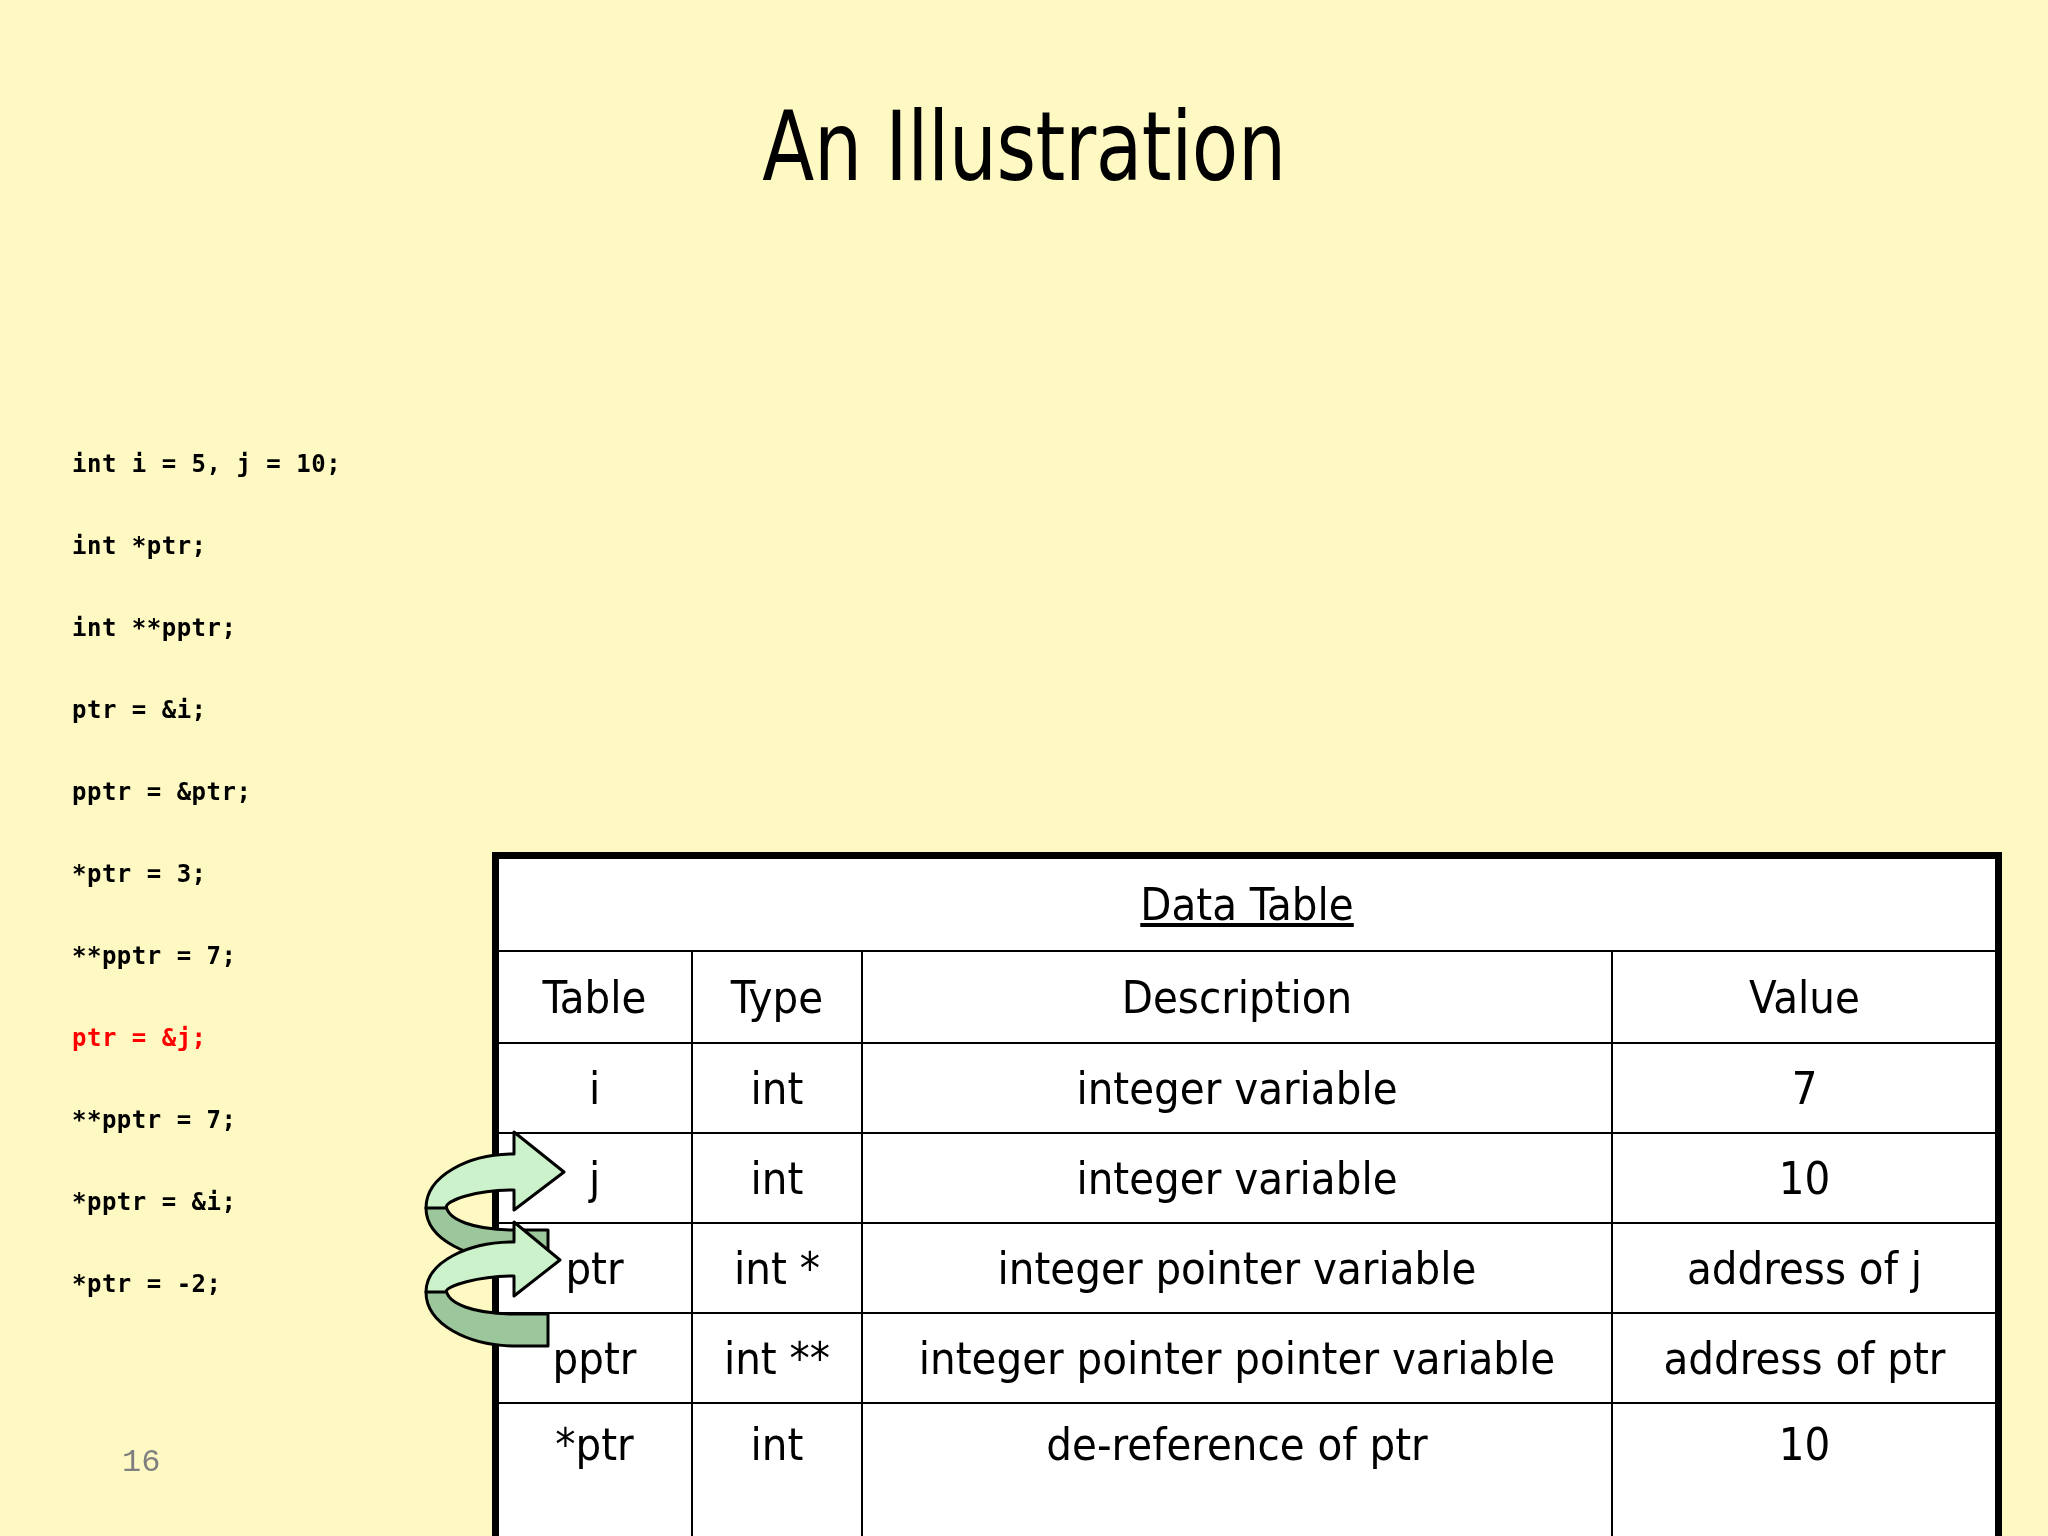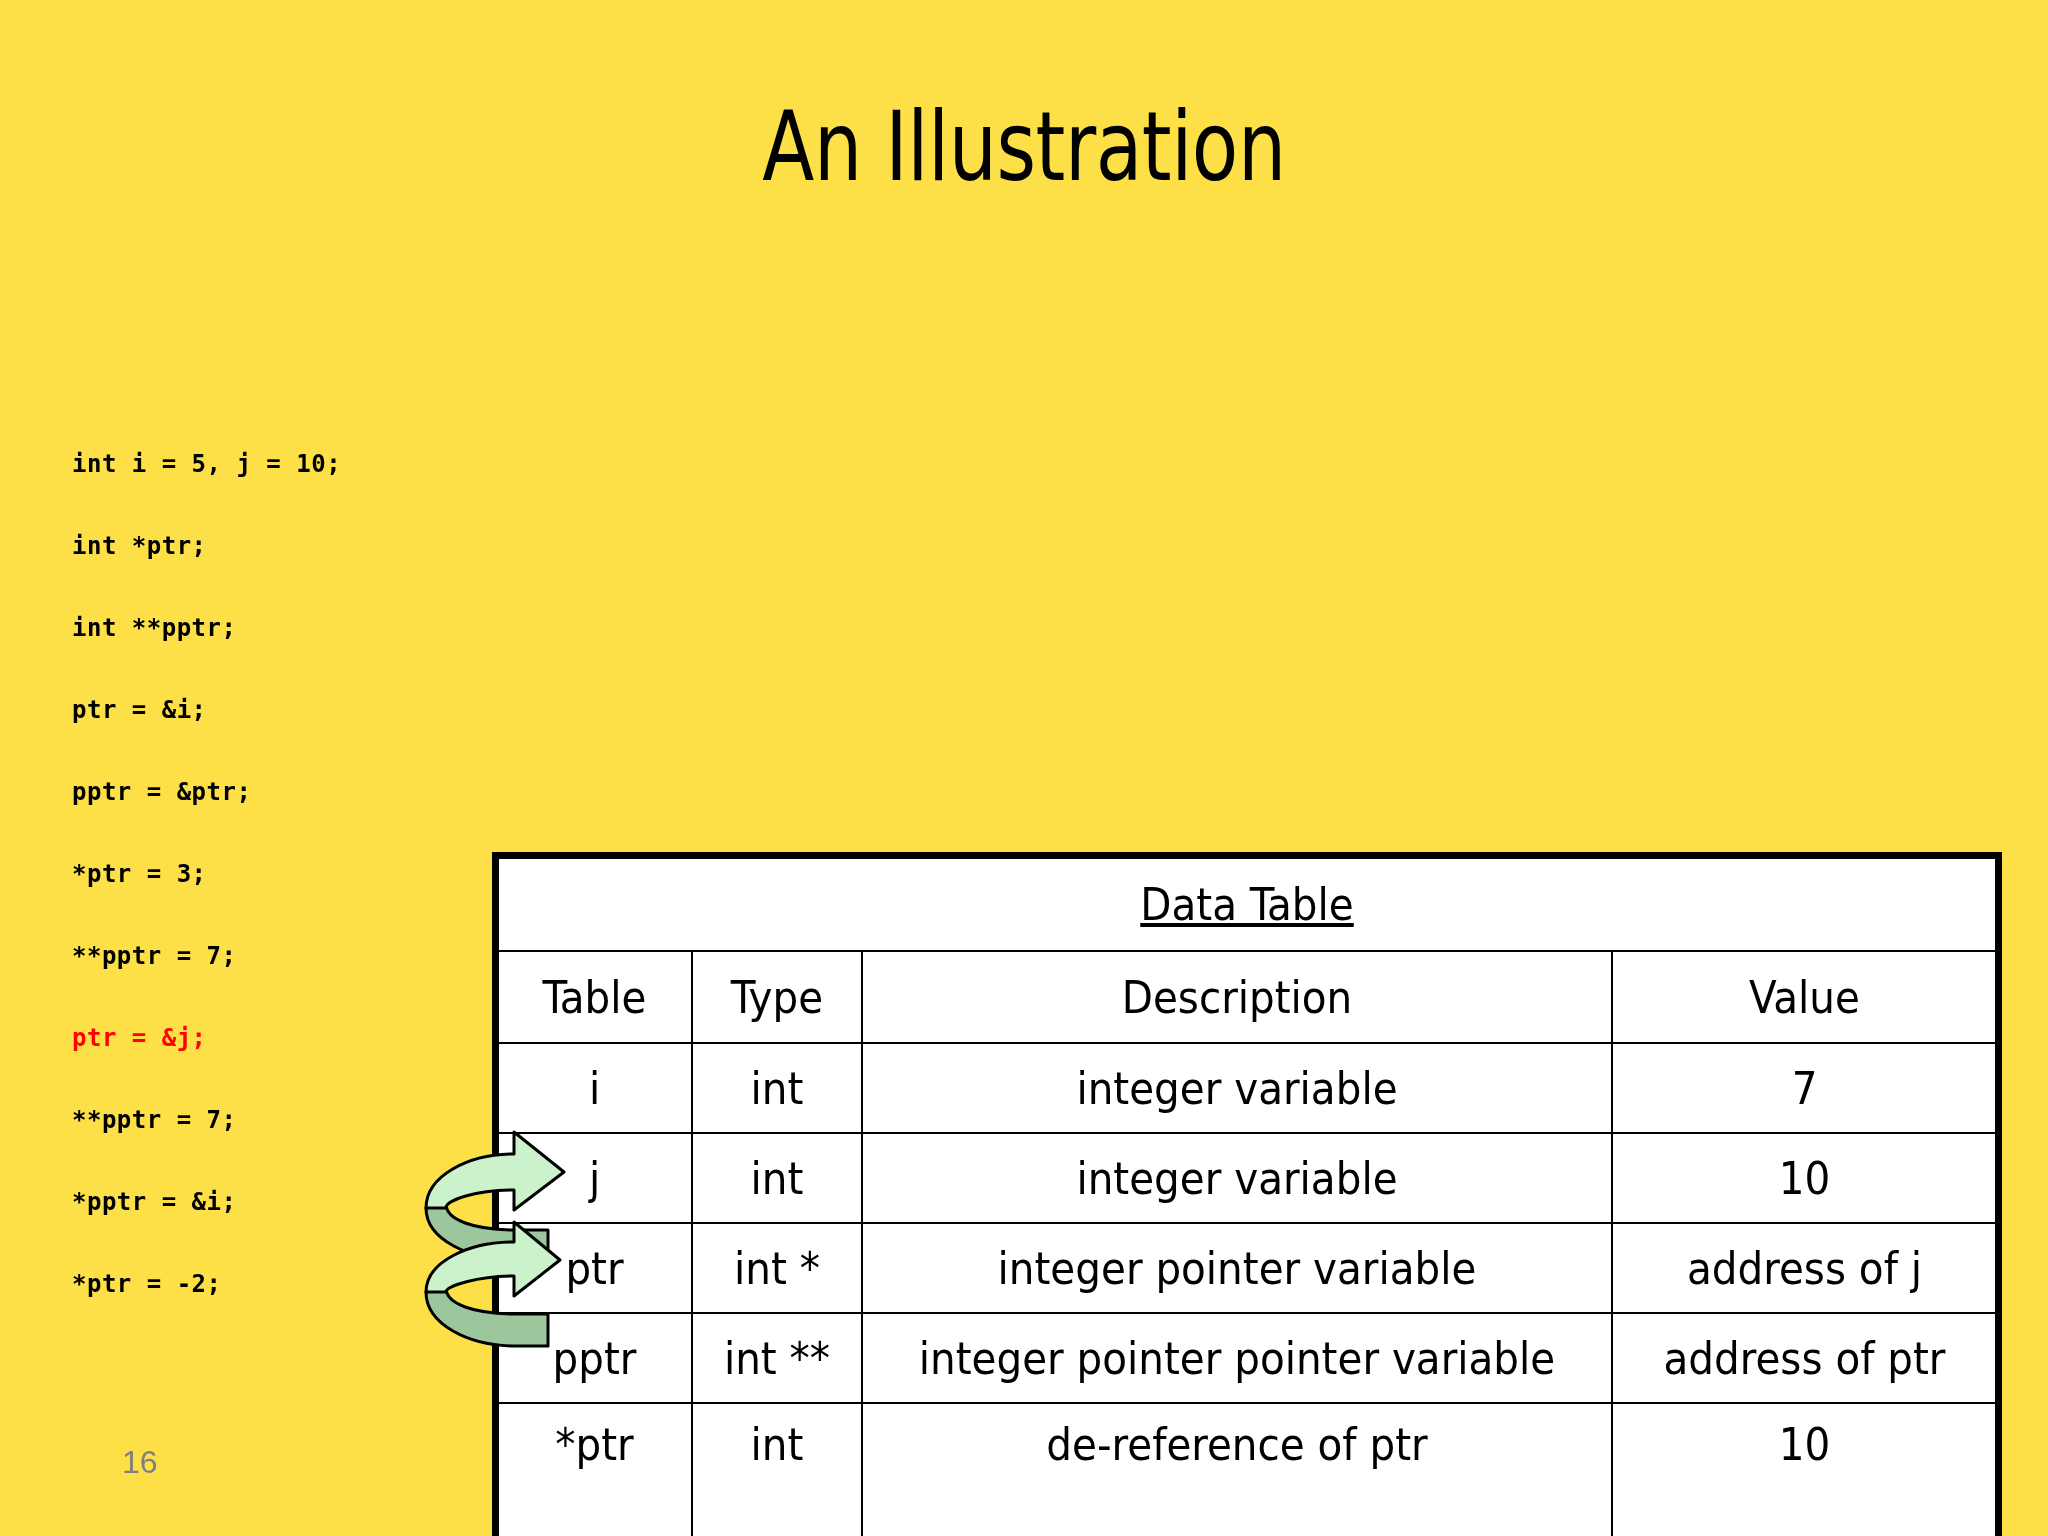--- a/index.html
+++ b/index.html
@@ -4,21 +4,21 @@
 <style>
   html, body {
     margin: 0;
     padding: 0;
     background: #ffffff;
   }
   #slide {
     position: relative;
     width: 2048px;
     height: 1536px;
-    background: #fde047;
+    background: #fef9c3;
     overflow: hidden;
     font-family: "Liberation Sans", sans-serif;
   }
 
   
   #slide-title {
     position: absolute;
     left: 0;
     top: 96px;
     width: 2048px;
@@ -52,21 +52,21 @@
     white-space: pre;
     letter-spacing: 0.5px;
   }
   .code-line.red { color: #FF0000; }
 
   
   #page-number {
     position: absolute;
     left: 122px;
     top: 1444px;
-    font-family: Liberation Sans, sans-serif;
+    font-family: Liberation Mono, monospace;
     font-size: 32px;
     color: #7F7F7F;
   }
 
   
   #data-table-wrap {
     position: absolute;
     left: 496px;
     top: 856px;
     width: 1500px;

